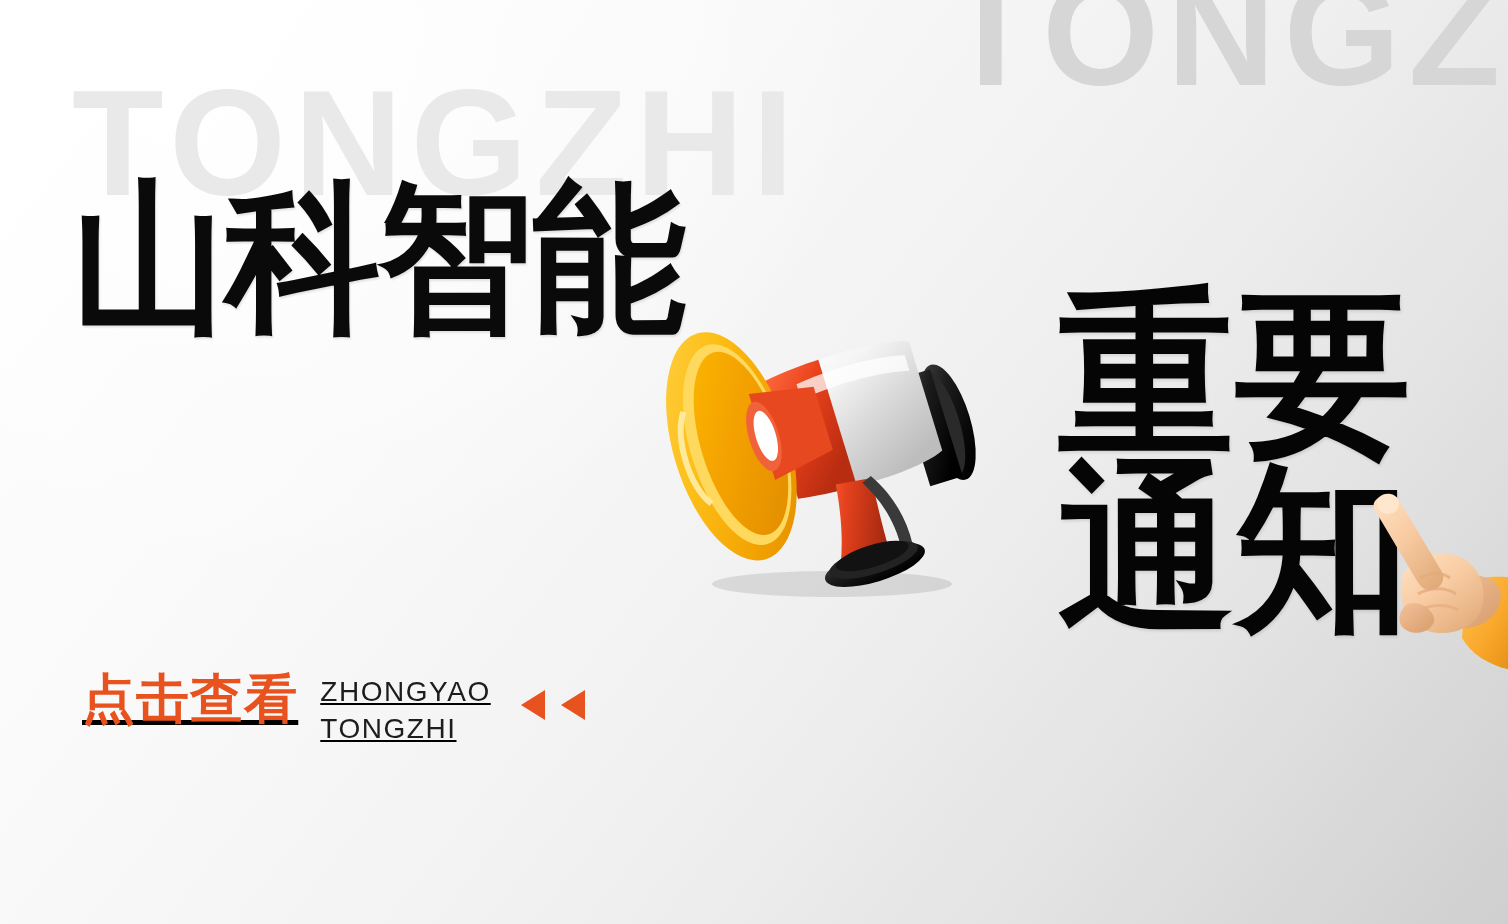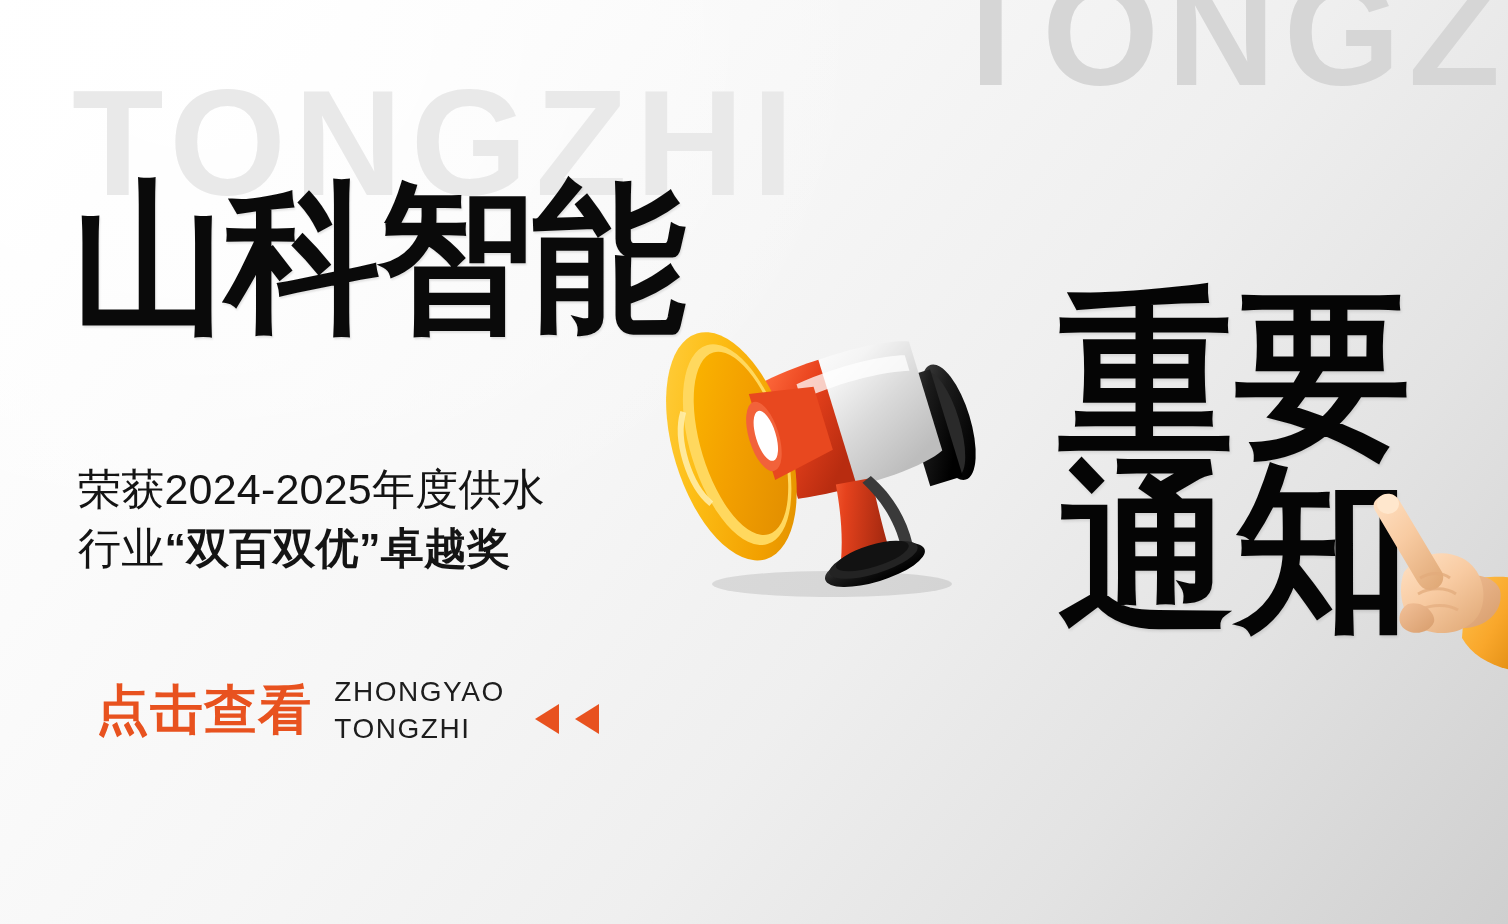--- a/index.html
+++ b/index.html
@@ -77,24 +77,25 @@
     line-height: 1.38;
     color: #141414;
     letter-spacing: 0.005em;
     white-space: nowrap;
   }
   #subtitle .ln { display: block; }
   #subtitle .em { font-weight: 700; }
 
   #cta-row {
     position: absolute;
-    left: 96px;
+    left: 82px;
     top: 672px;
     display: flex;
-    align-items: center;
+    align-items: flex-start;
+    text-decoration: underline;
   }
   #cta-main {
     font-size: 53px;
     font-weight: 900;
     color: #e8521f;
     letter-spacing: 0.02em;
     line-height: 1;
     white-space: nowrap;
   }
   #cta-pinyin {
@@ -162,24 +163,20 @@
 <div id="banner">
 
   <div id="sheen"></div>
 
   <div class="wm" id="wm-main">TONGZHI</div>
 
   <div class="wm" id="wm-top">TONGZHI</div>
 
   <div id="brand-title">山科智能</div>
 
-  <div id="subtitle">
-    <span class="ln">荣获2024-2025年度供水</span>
-    <span class="ln"><span>行业</span><span class="em">“双百双优”</span><span class="em">卓越奖</span></span>
-  </div>
 
   <div id="cta-row">
     <div id="cta-main">点击查看</div>
     <div id="cta-pinyin">
       <span>ZHONGYAO</span>
       <span>TONGZHI</span>
     </div>
     <div id="cta-arrows">
       <span class="tri"></span>
       <span class="tri"></span>

